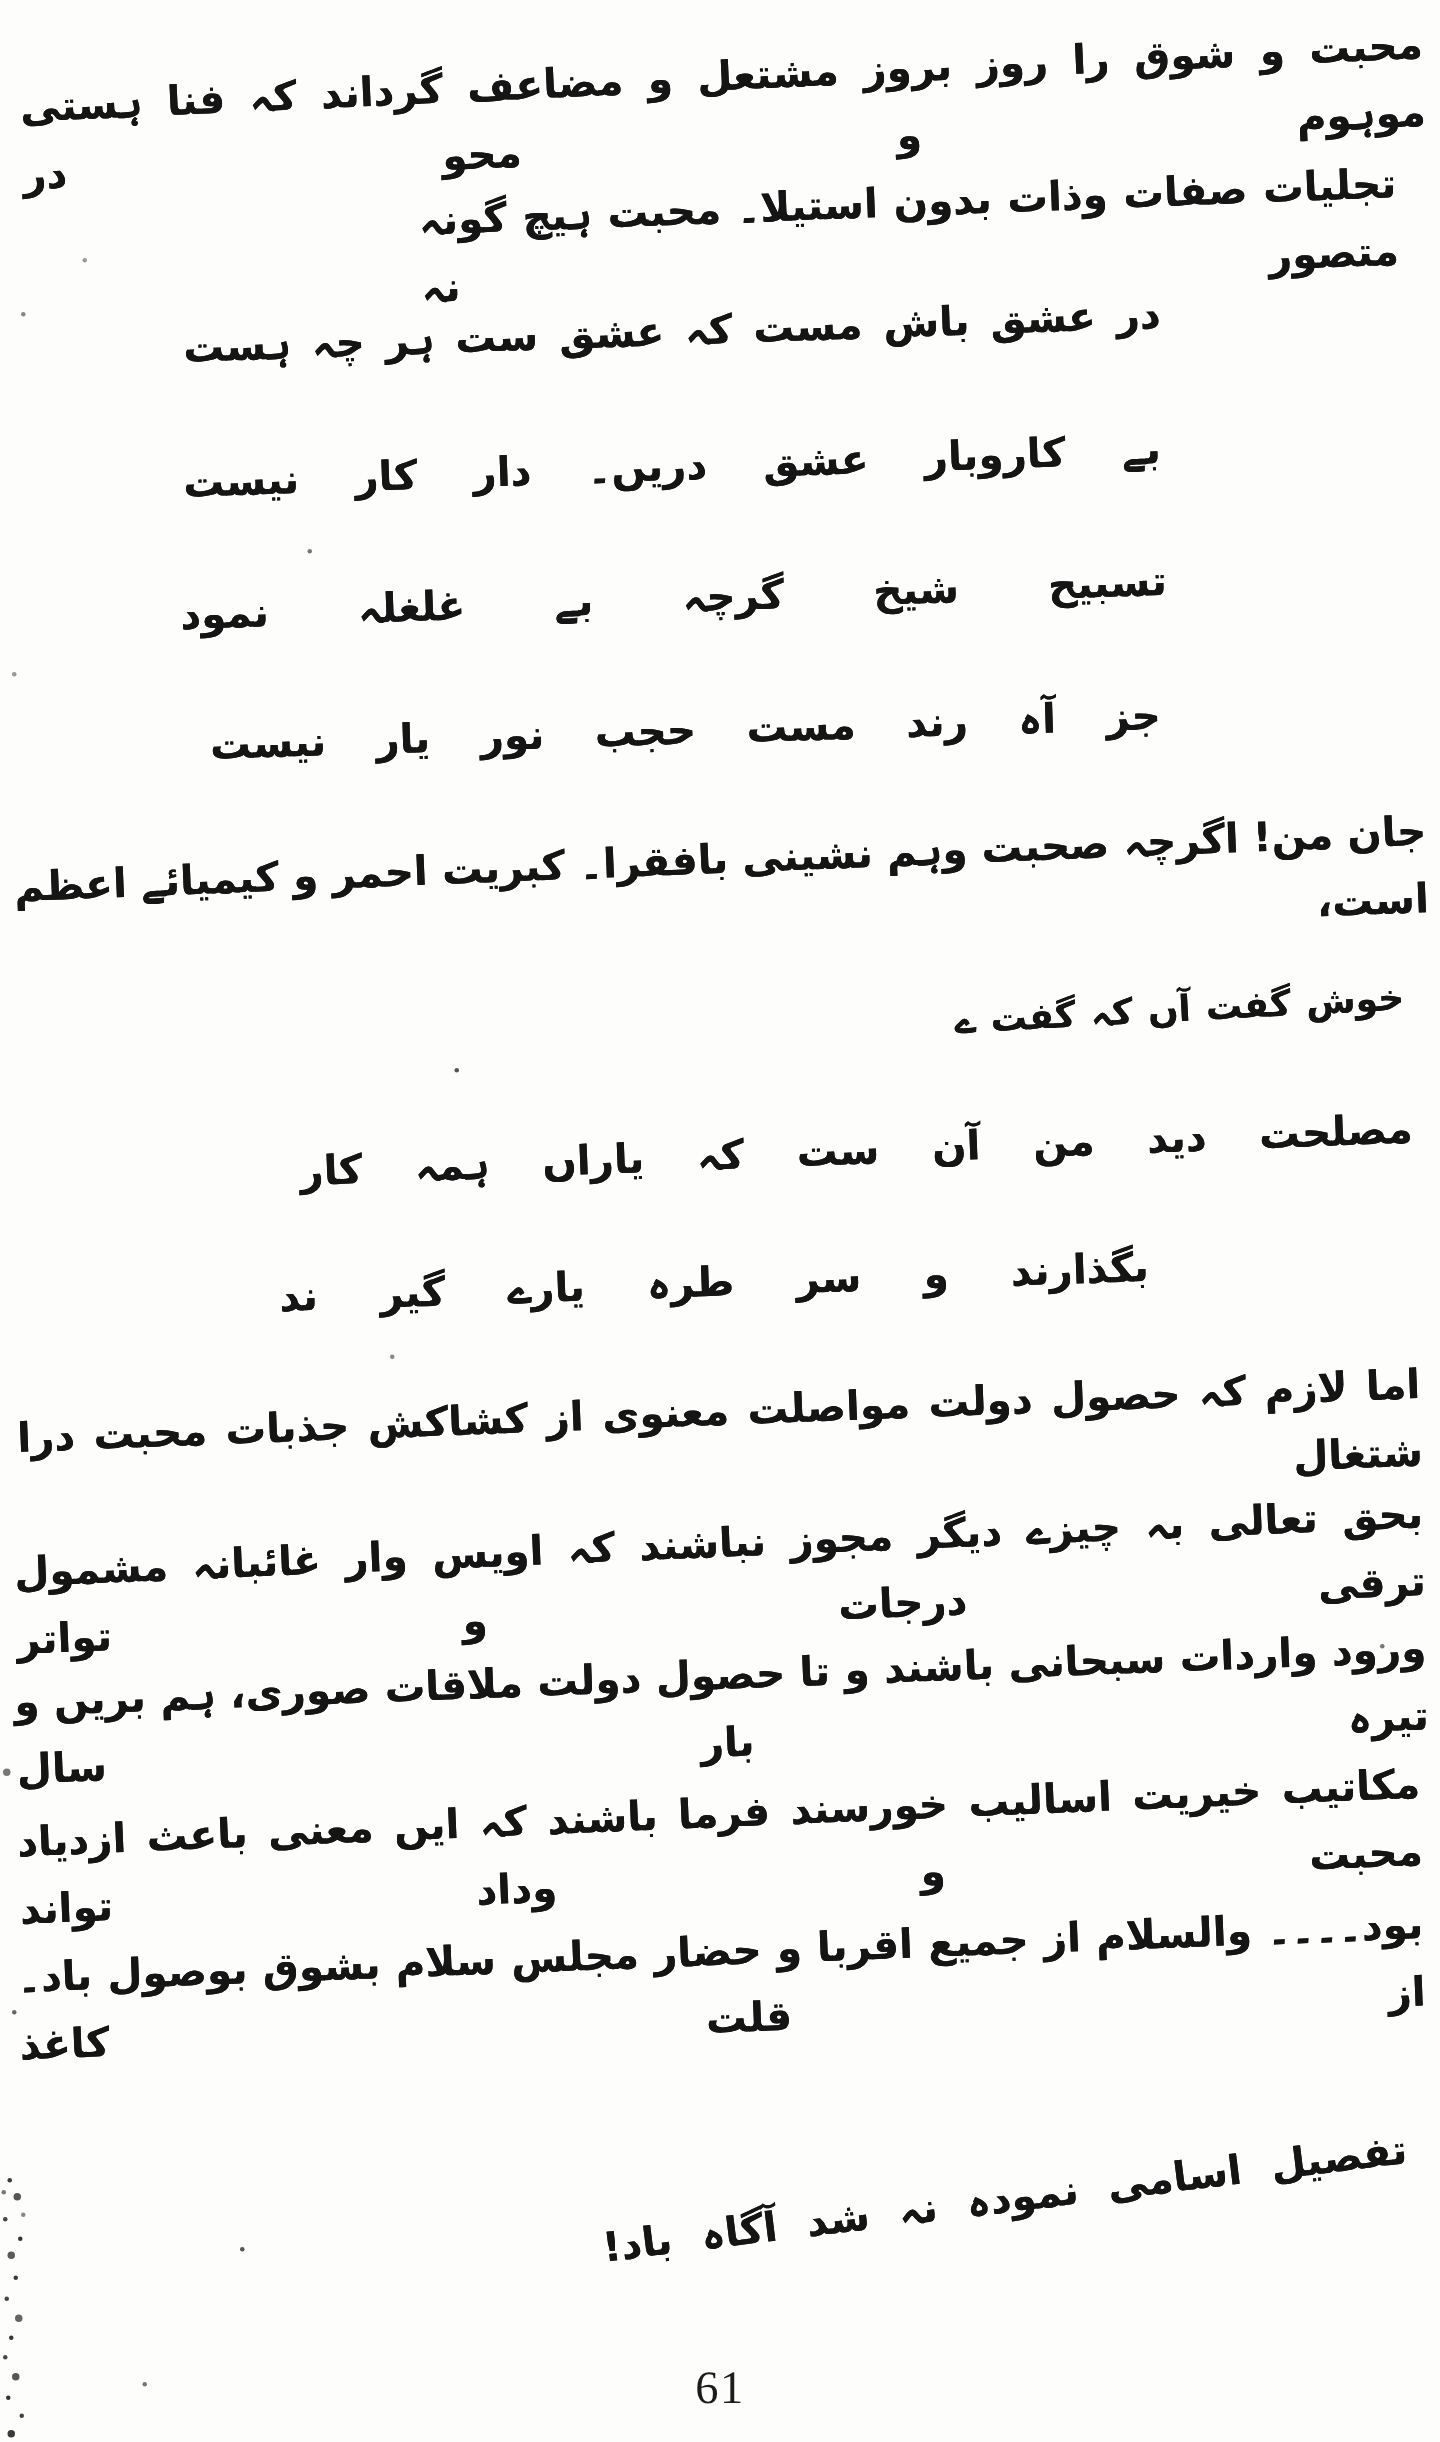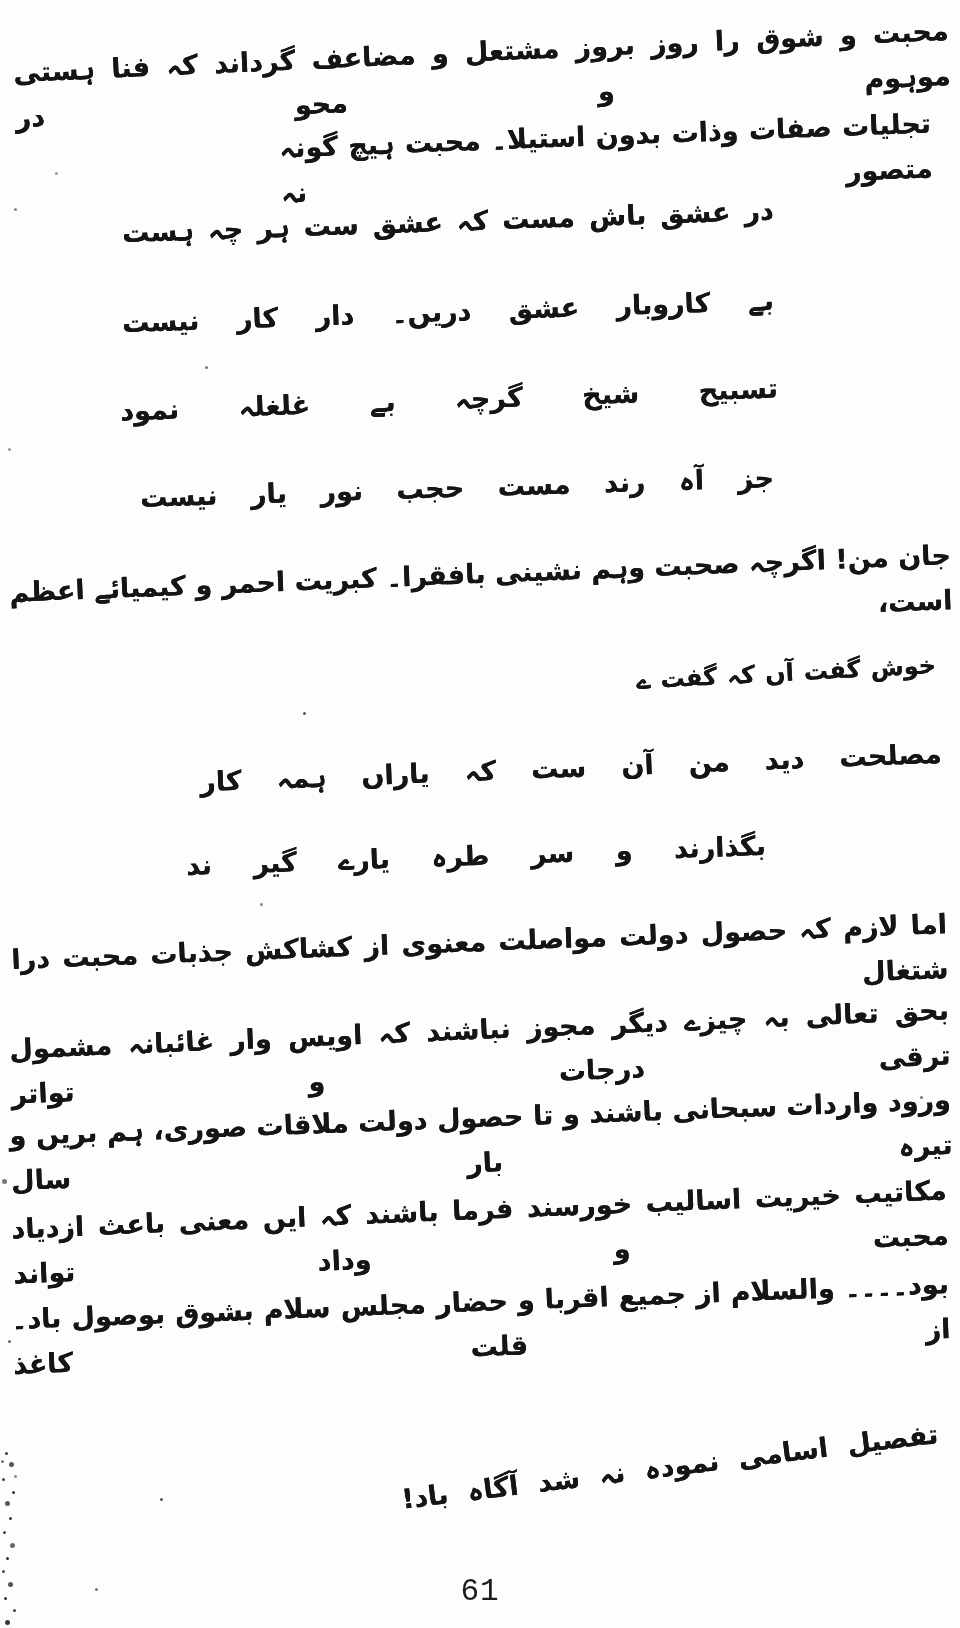--- a/index.html
+++ b/index.html
@@ -43,21 +43,21 @@
   .l11{top:1008px; right:10px;  left:10px;  transform:rotate(-2.4deg);}
   .l12{top:1096px; right:8px;   left:10px;  transform:rotate(-2.2deg);}
   .l13{top:1188px; right:12px;  left:12px;  transform:rotate(-2.4deg);}
   .l14{top:1280px; right:10px;  left:12px;  transform:rotate(-2.2deg);}
   .l15{top:1412px; right:22px;  width:540px; transform:rotate(-7deg); transform-origin:right center;}
 
   .page-number{
     position:absolute;
     top:1574px; left:430px; width:100px;
     text-align:center;
-    font-family:Liberation Mono, monospace;
+    font-family:Liberation Serif, serif;
     font-size:31px;
     color:#1c1c1c;
     letter-spacing:1px;
   }
   
   .speckles{
     position:absolute; top:0; left:0;
     width:3px; height:3px; border-radius:50%;
     background:transparent;
     box-shadow:

